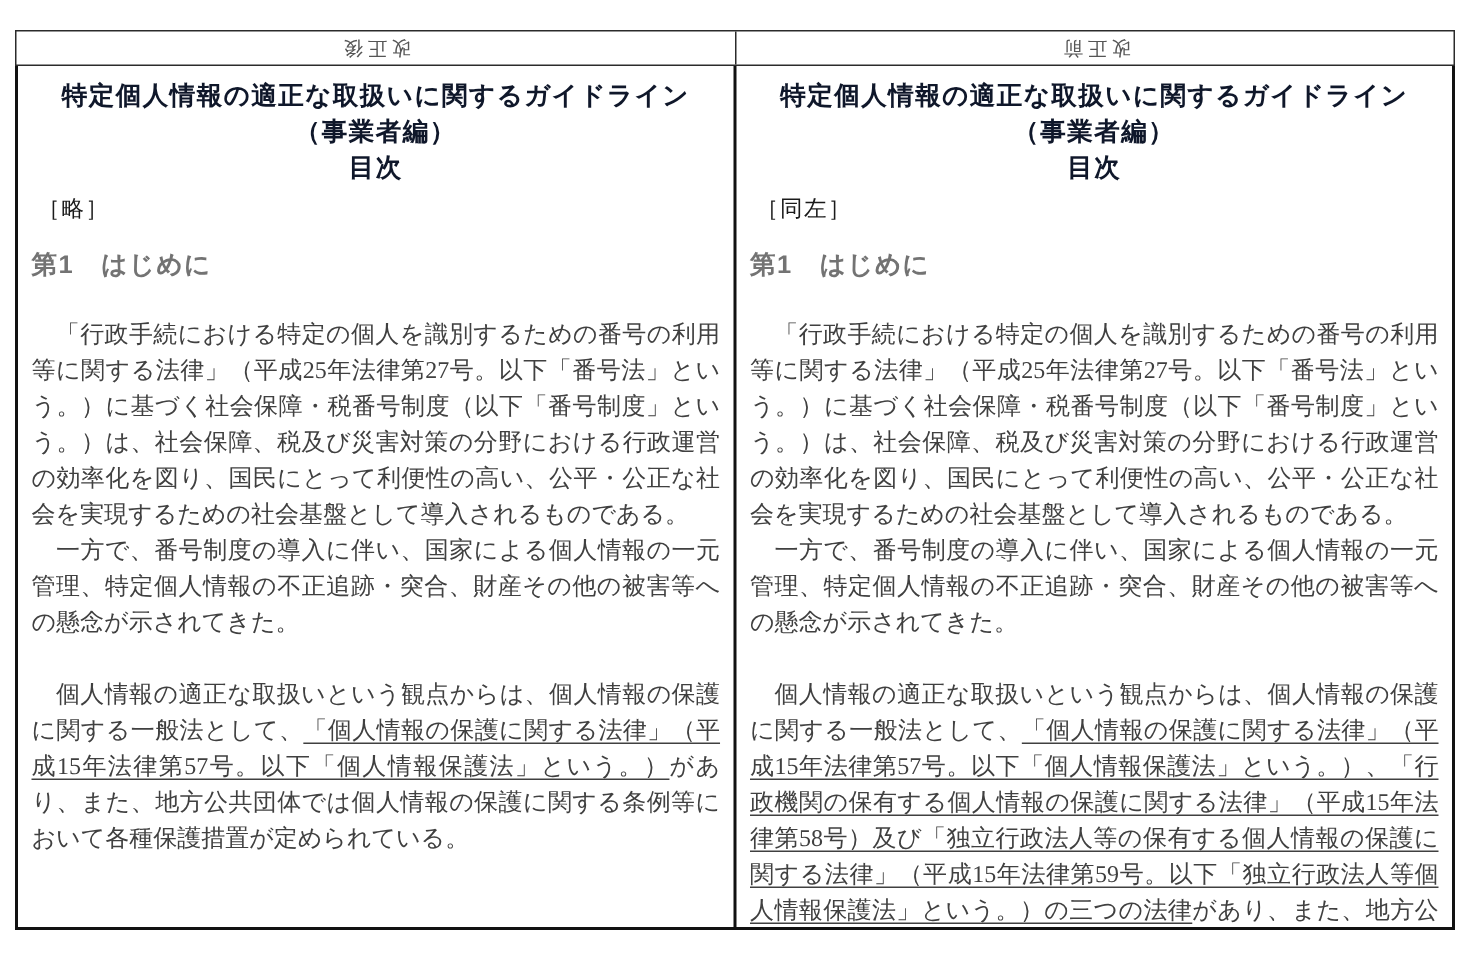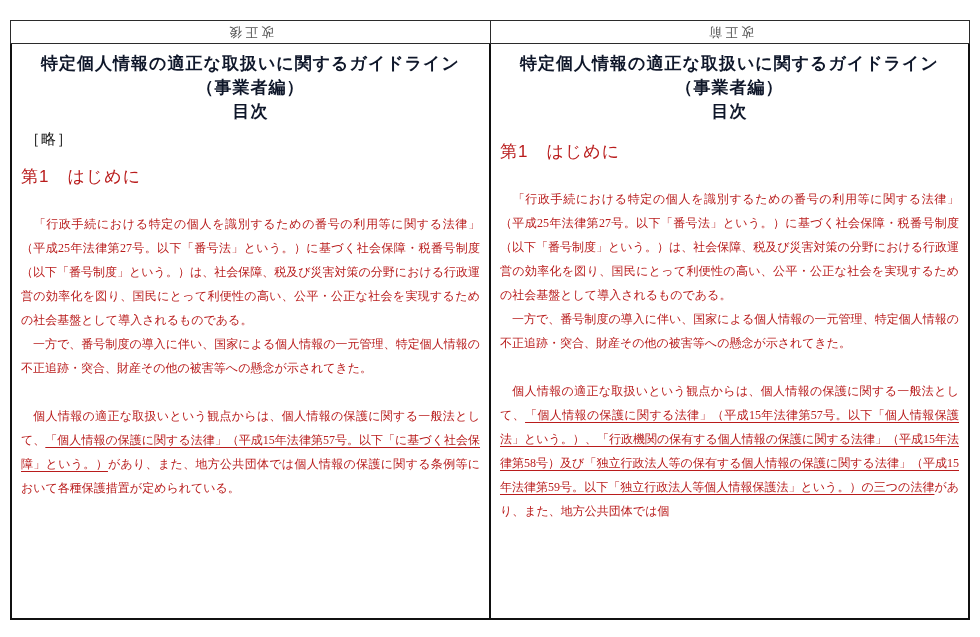--- a/index.html
+++ b/index.html
@@ -29,25 +29,25 @@
   .title {
     text-align:center; font-family:"Liberation Sans","DejaVu Sans",sans-serif;
     font-weight:700; font-size:17px; line-height:24px; letter-spacing:1px; color:#0f172a;
   }
   .note {
     font-family:"Liberation Sans","DejaVu Sans",sans-serif;
     font-size:15px; letter-spacing:1px; margin:6px 0 0 4px; color:#1a1a1a;
   }
   .sec {
     font-family:"Liberation Sans","DejaVu Sans",sans-serif;
-    font-weight:400; font-size:17px; letter-spacing:1px; margin:16px 0 0 0; color:#b91c1c;
+    font-weight:700; font-size:17px; letter-spacing:1px; margin:16px 0 0 0; color:#737373;
   }
   .para {
-    font-size:12px; line-height:24px; margin:0;
-    text-align:justify; text-justify:inter-character; color:#b91c1c;
+    font-size:16px; line-height:24px; margin:0;
+    text-align:justify; text-justify:inter-character; color:#404040;
   }
   .para.p1 { margin-top:24px; }
   .para.p3 { margin-top:24px; }
   .u { text-decoration:underline; text-decoration-thickness:1px; text-underline-offset:3px; }
 </style>
 </head>
 <body>
 
 <div class="page">
   <div class="cmp-table">
@@ -64,27 +64,28 @@
     <div class="body-row">
 
       <div class="col">
         <div class="title">特定個人情報の適正な取扱いに関するガイドライン</div>
         <div class="title">（事業者編）</div>
         <div class="title">目次</div>
         <div class="note">［略］</div>
         <div class="sec">第1　はじめに</div>
         <p class="para p1">　「行政手続における特定の個人を識別するための番号の利用等に関する法律」（平成25年法律第27号。以下「番号法」という。）に基づく社会保障・税番号制度（以下「番号制度」という。）は、社会保障、税及び災害対策の分野における行政運営の効率化を図り、国民にとって利便性の高い、公平・公正な社会を実現するための社会基盤として導入されるものである。</p>
         <p class="para">　一方で、番号制度の導入に伴い、国家による個人情報の一元管理、特定個人情報の不正追跡・突合、財産その他の被害等への懸念が示されてきた。</p>
-        <p class="para p3"><span>　個人情報の適正な取扱いという観点からは、個人情報の保護に関する一般法として、</span><span class="u">「個人情報の保護に関する法律」（平成15年法律第57号。以下「に基づく社会保障」という。）</span><span>があり、また、地方公共団体では個人情報の保護に関する条例等において各種保護措置が定められている。</span></p>
+        <p class="para p3"><span>　個人情報の適正な取扱いという観点からは、個人情報の保護に関する一般法として、</span><span class="u">「個人情報の保護に関する法律」（平成15年法律第57号。以下「個人情報保護法」という。）</span><span>があり、また、地方公共団体では個人情報の保護に関する条例等において各種保護措置が定められている。</span></p>
       </div>
 
       <div class="col">
         <div class="title">特定個人情報の適正な取扱いに関するガイドライン</div>
         <div class="title">（事業者編）</div>
         <div class="title">目次</div>
+        <div class="note">［同左］</div>
         <div class="sec">第1　はじめに</div>
         <p class="para p1">　「行政手続における特定の個人を識別するための番号の利用等に関する法律」（平成25年法律第27号。以下「番号法」という。）に基づく社会保障・税番号制度（以下「番号制度」という。）は、社会保障、税及び災害対策の分野における行政運営の効率化を図り、国民にとって利便性の高い、公平・公正な社会を実現するための社会基盤として導入されるものである。</p>
         <p class="para">　一方で、番号制度の導入に伴い、国家による個人情報の一元管理、特定個人情報の不正追跡・突合、財産その他の被害等への懸念が示されてきた。</p>
         <p class="para p3"><span>　個人情報の適正な取扱いという観点からは、個人情報の保護に関する一般法として、</span><span class="u">「個人情報の保護に関する法律」（平成15年法律第57号。以下「個人情報保護法」という。）、「行政機関の保有する個人情報の保護に関する法律」（平成15年法律第58号）及び「独立行政法人等の保有する個人情報の保護に関する法律」（平成15年法律第59号。以下「独立行政法人等個人情報保護法」という。）の三つの法律</span><span>があり、また、地方公共団体では個</span></p>
       </div>
 
     </div>
   </div>
 </div>
 

